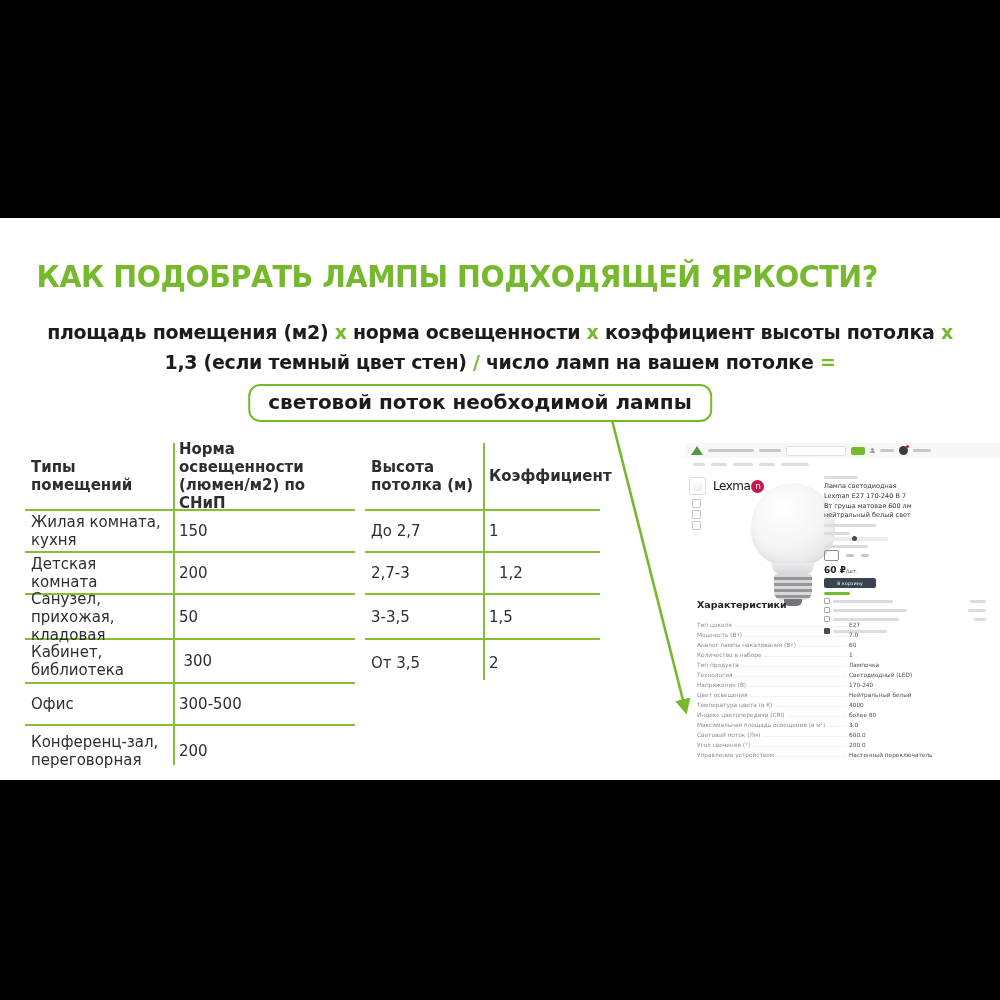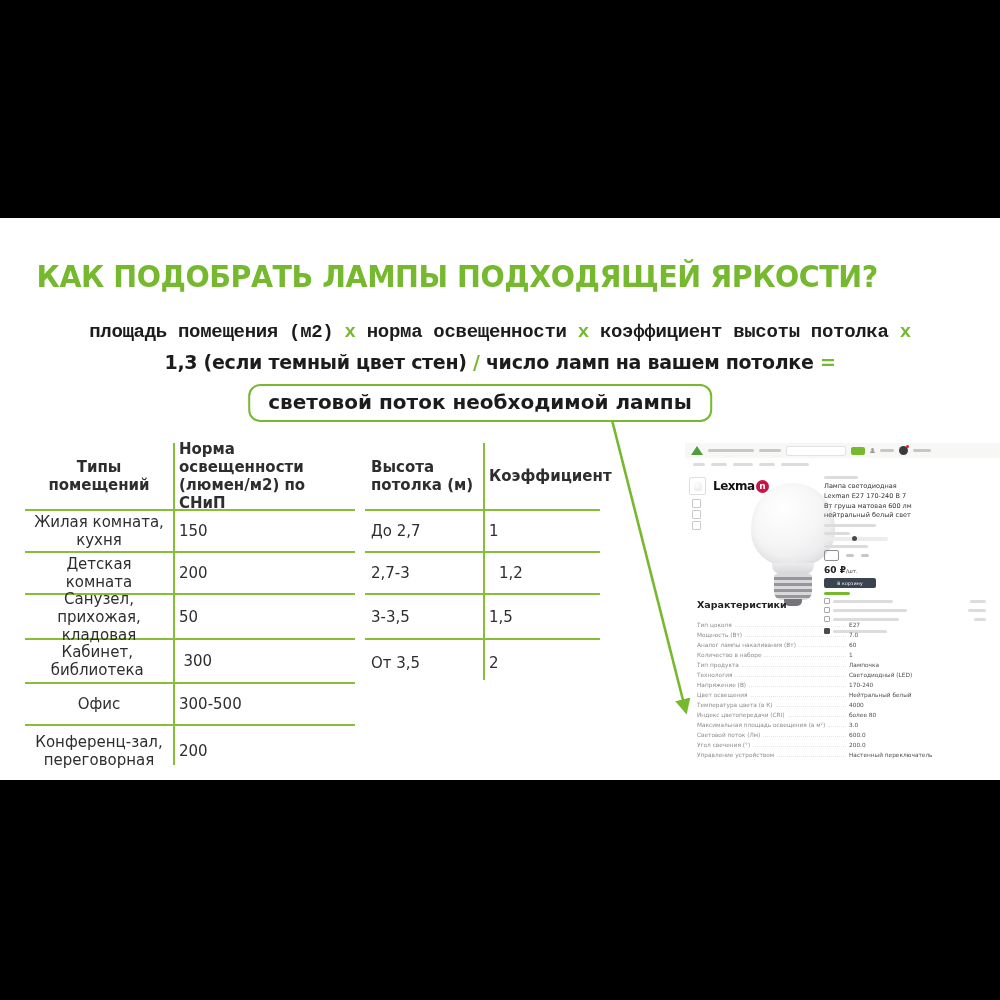--- a/index.html
+++ b/index.html
@@ -9,34 +9,34 @@
   .bar-bottom{position:absolute;left:0;top:780px;width:1000px;height:220px;background:#000;}
   .content{position:absolute;left:0;top:218px;width:1000px;height:562px;background:#fff;}
 
   
   .title{position:absolute;left:0;top:40px;width:1000px;
          color:#76b82e;font-size:31px;font-weight:bold;letter-spacing:-0.5px;}
   .title>span{display:inline-block;transform:scaleX(0.92);transform-origin:center;white-space:nowrap;}
   .formula{position:absolute;left:0;width:1000px;text-align:center;color:#1c1c1c;
            font-size:19px;font-weight:bold;letter-spacing:-0.3px;}
   .formula .g{color:#76b82e;}
-  .f1{top:103px;font-family:Liberation Mono, monospace;} .f2{top:133px;}
+  .f1{top:103px;} .f2{top:133px;}
   .result-box{position:absolute;top:166px;left:480px;transform:translateX(-50%);
               border:2px solid #76b82e;border-radius:12px;padding:4px 18px 6px;
               font-size:20px;font-weight:bold;color:#1c1c1c;background:#fff;white-space:nowrap;}
 
   
   .tbl{position:absolute;font-size:15px;color:#2e2e2e;}
   .tbl-left{left:25px;top:225px;width:330px;}
   .tbl-right{left:365px;top:225px;width:235px;}
   .t-row{display:flex;align-items:center;border-bottom:2px solid #86bf36;}
   .t-row.last{border-bottom:none;}
   .t-head{font-weight:bold;}
   .c{padding:2px 6px;box-sizing:border-box;line-height:1.2;}
-  .c-left{text-align:center;}
+  .c-left{text-align:left;}
   .c-mid{text-align:left;}
   .vline{position:absolute;width:2px;background:#86bf36;top:0;}
   .tbl-left .col1{width:148px;}
   .tbl-left .col2{width:182px;}
   .tbl-right .col1{width:118px;}
   .tbl-right .col2{width:117px;}
 
   
   .shot{position:absolute;left:685px;top:225px;width:315px;height:332px;background:#fff;font-family:"DejaVu Sans",sans-serif;}
   .navbar{position:absolute;left:0;top:0;width:315px;height:15px;background:#f7f7f6;
@@ -53,21 +53,21 @@
   .person:before{content:"";position:absolute;left:1px;top:0;width:3px;height:3px;border-radius:50%;background:#9b9b9b;}
   .person:after{content:"";position:absolute;left:0;top:3px;width:5px;height:2px;border-radius:2px 2px 0 0;background:#9b9b9b;}
   .crumbs{position:absolute;left:8px;top:20px;display:flex;gap:6px;align-items:center;}
 
   .thumb{position:absolute;left:4px;top:34px;width:15px;height:16px;border:1px solid #ddd;border-radius:2px;
          display:flex;align-items:center;justify-content:center;}
   .mini-bulb{width:8px;height:9px;border-radius:50% 50% 40% 40%;
              background:radial-gradient(circle at 40% 35%,#fff,#e2e2e4);}
   .side-ic{position:absolute;left:7px;width:7px;height:7px;border:1px solid #c9c9c9;border-radius:1px;}
 
-  .brand{position:absolute;left:28px;top:36px;font-size:12px;font-weight:bold;color:#141414;
+  .brand{position:absolute;left:28px;top:36px;font-size:12px;font-weight:normal;color:#141414;
          letter-spacing:-0.5px;display:flex;align-items:center;}
   .brand .n{display:inline-flex;align-items:center;justify-content:center;width:13px;height:13px;
             border-radius:50%;background:#c81448;color:#fff;font-size:9px;margin-left:1px;}
 
   .bulb{position:absolute;left:63px;top:38px;width:90px;height:130px;}
   .glass{position:absolute;left:3px;top:2px;width:84px;height:84px;
          border-radius:50% 50% 46% 46% / 53% 53% 42% 42%;
          background:radial-gradient(circle at 38% 30%,#ffffff 0%,#f5f5f6 48%,#e9e9eb 76%,#d9d9dc 100%);
          box-shadow:inset 0 -3px 8px rgba(0,0,0,0.05);}
   .neck{position:absolute;left:24px;top:82px;width:42px;height:12px;

